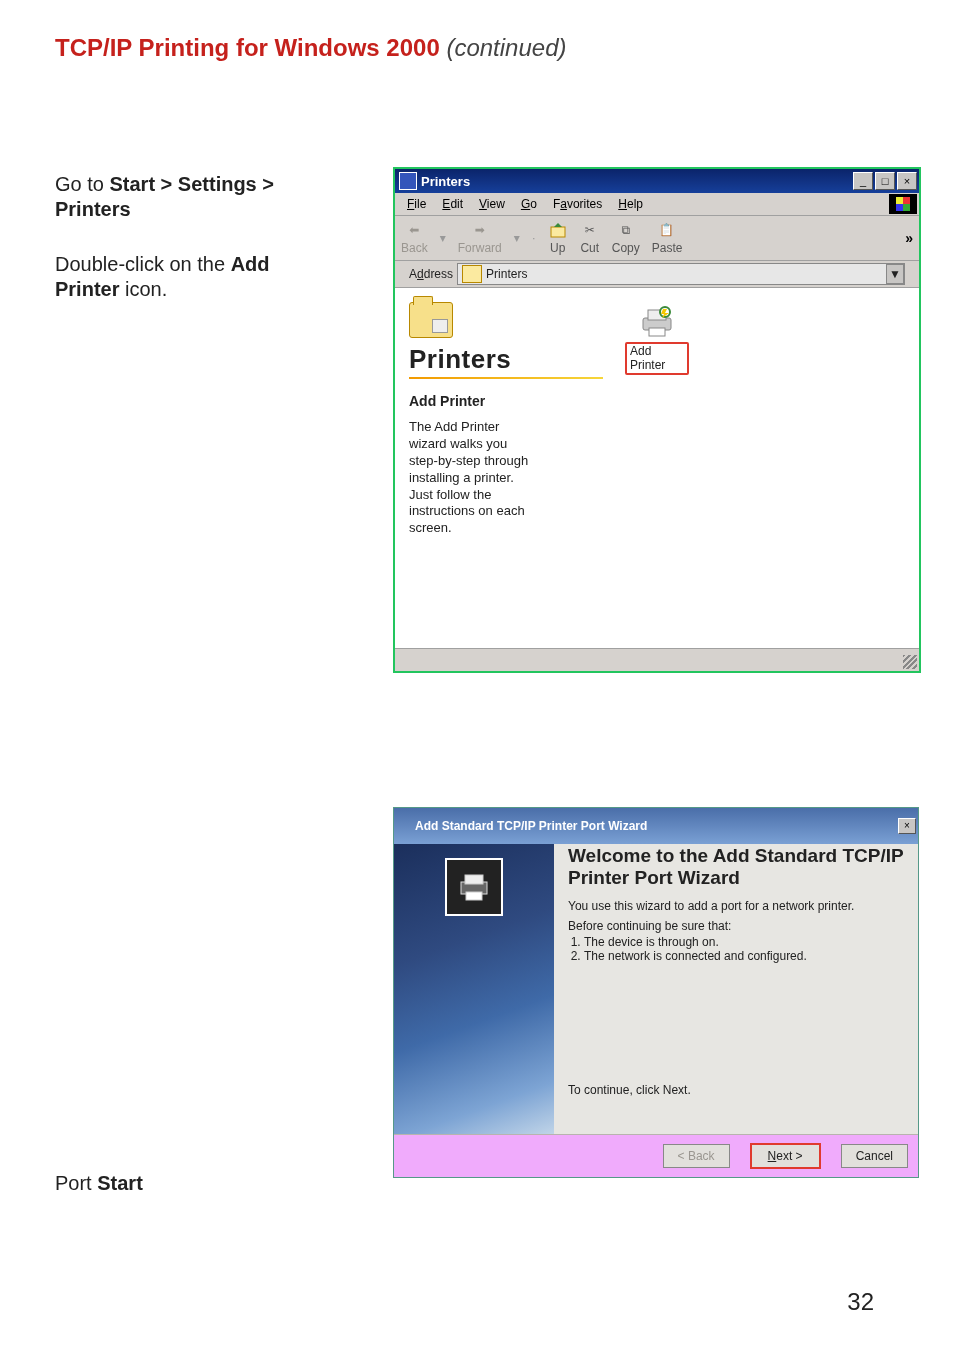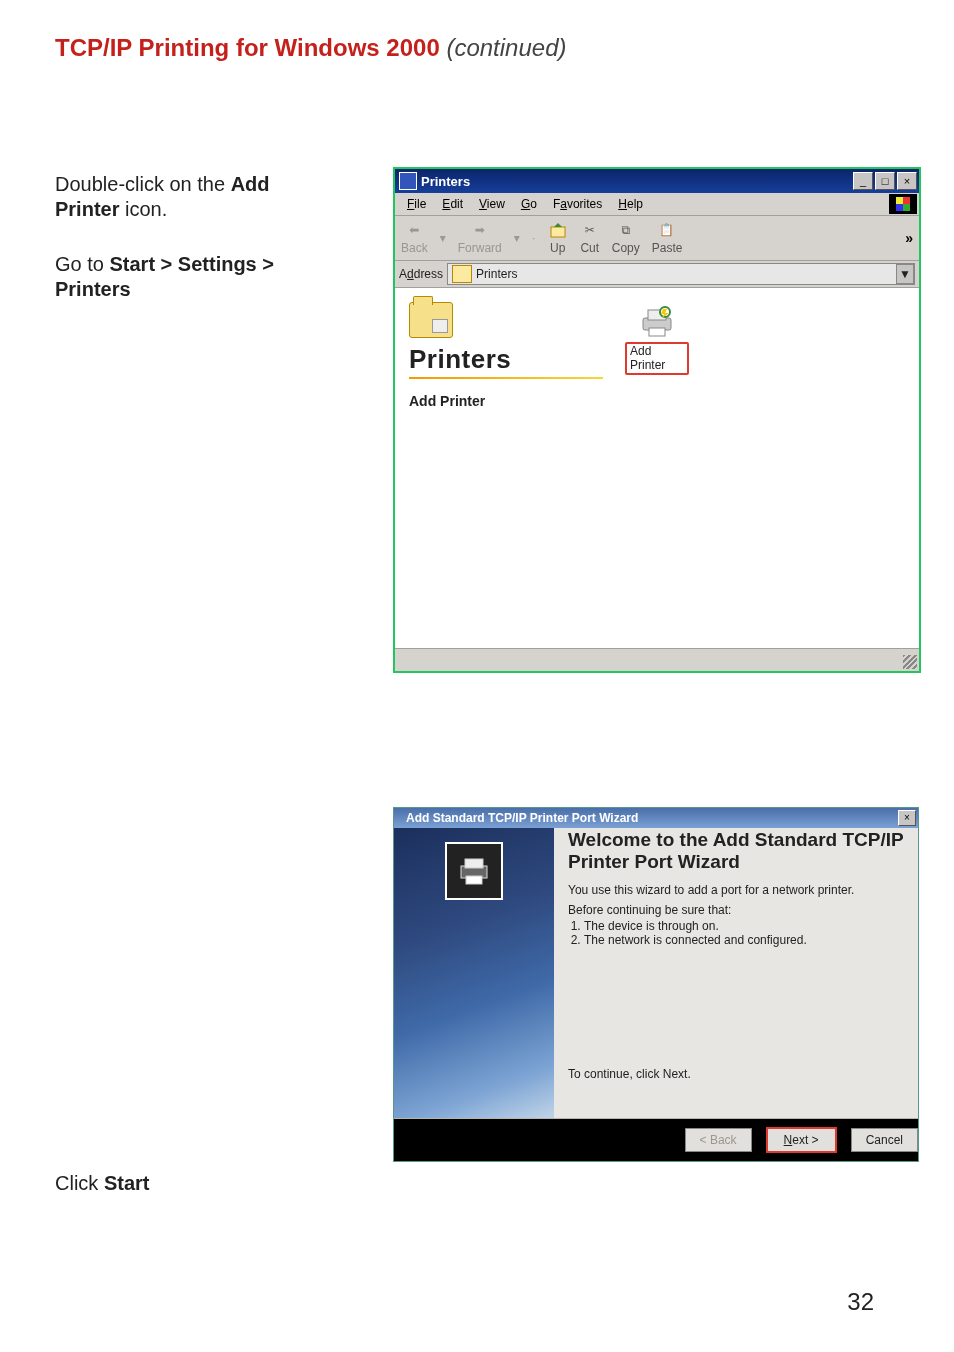--- a/index.html
+++ b/index.html
@@ -21,21 +21,21 @@
   .menubar { background:#d6d2ce; height:22px; display:flex; align-items:center; font-size:12px; color:#000; border-bottom:1px solid #a0a0a0; padding-left:4px; gap:0; }
   .menu-item { padding:0 8px; }
   .menu-item u { text-decoration:underline; }
   .menu-logo { margin-left:auto; width:28px; height:20px; background:#000; display:flex; align-items:center; justify-content:center; margin-right:2px; }
   .menu-logo span { width:14px; height:14px; background:conic-gradient(#e33 0 25%,#3a3 0 50%,#33e 0 75%,#ee3 0 100%); }
   .toolbar { background:#d6d2ce; height:44px; display:flex; align-items:center; border-bottom:1px solid #a0a0a0; padding:0 6px; gap:12px; font-size:12px; }
   .tb-btn { display:flex; flex-direction:column; align-items:center; color:#555; }
   .tb-btn.disabled { color:#9a9690; }
   .tb-icon { width:20px; height:18px; margin-bottom:2px; display:flex; align-items:center; justify-content:center; }
   .tb-more { margin-left:auto; font:bold 14px Arial; color:#000; }
-  .addrbar { background:#d6d2ce; height:26px; display:flex; align-items:center; border-bottom:1px solid #a0a0a0; padding:0 4px; font-size:12px; }
+  .addrbar { background:#d6d2ce; height:26px; display:flex; align-items:center; border-bottom:1px solid #a0a0a0; padding:0 14px; font-size:12px; }
   .addrbar .combo { flex:1; background:#e7e7e7; height:20px; margin-left:4px; display:flex; align-items:center; border:1px solid #888; }
   .addr-icon { width:18px; height:16px; margin:0 4px; background:#fbeaa0; border:1px solid #b88800; }
   .addr-dd { width:16px; height:18px; background:#c8c6c4; border:1px solid #888; margin-left:auto; display:flex; align-items:center; justify-content:center; }
   .explorer-body { display:flex; min-height:360px; background:#fff; }
   .left-pane { width:220px; padding:14px 12px 6px 14px; box-sizing:border-box; }
   .folder-ico { width:42px; height:34px; background:#f7e08a; border:1px solid #b88800; border-radius:3px; position:relative; }
   .folder-ico::before { content:""; position:absolute; left:3px; top:-7px; width:18px; height:8px; background:#f7e08a; border:1px solid #b88800; border-bottom:none; border-radius:2px 2px 0 0;}
   .folder-ico::after { content:""; position:absolute; right:4px; bottom:4px; width:14px; height:12px; background:#eee; border:1px solid #999;}
   .printers-title { font:bold 26px Tahoma,Arial; margin:6px 0 2px 0; letter-spacing:0.5px; }
   .hr-bar { height:2px; background:linear-gradient(to right,#f29a00,#f6d63a); margin:2px 0 14px 0; }
@@ -43,56 +43,56 @@
   .help-text { font:13px/1.3 Tahoma,Arial; width:120px; }
   .right-pane { flex:1; padding:14px 0 0 10px; }
   .add-printer { width:64px; display:flex; flex-direction:column; align-items:center; font:12px Tahoma,Arial; }
   .add-printer .icon { width:44px; height:40px; display:flex; align-items:center; justify-content:center; }
   .add-printer .label { border:2px solid #e03a2e; padding:0 3px 1px 3px; border-radius:2px; }
   .statusbar { height:22px; background:#d6d2ce; border-top:1px solid #a0a0a0; position:relative; }
   .resize-grip { position:absolute; right:2px; bottom:2px; width:14px; height:14px; background:repeating-linear-gradient(135deg,#888 0 2px,transparent 2px 4px); }
 
   
   .wizard { position:absolute; left:338px; top:745px; width:524px; border:1px solid #598; background:#e7e6e2;}
-  .wiz-title { background:linear-gradient(#4a6ea9,#7aa0d4); height:20px; color:#fff; font:bold 12px Tahoma,Arial; display:flex; align-items:center; padding-left:12px; }
+  .wiz-title { background:linear-gradient(#4a6ea9,#7aa0d4); height:36px; color:#fff; font:bold 12px Tahoma,Arial; display:flex; align-items:center; padding-left:21px; }
   .wiz-title .spacer { flex:1; }
   .wiz-title .ctrl { width:16px; height:14px; background:#c8c6c4; color:#000; font:10px/14px Tahoma,Arial; text-align:center; margin-right:2px; border:1px solid #fff; border-right-color:#555; border-bottom-color:#555;}
   .wiz-body { display:flex; }
   .wiz-left { width:160px; height:290px; background:linear-gradient(160deg,#1b2f5c 0%,#2f4a80 35%,#3f6aa8 60%,#7da4d4 85%, #c0d4e8 100%); display:flex; align-items:flex-start; justify-content:center; }
   .wiz-emblem { margin-top:14px; width:54px; height:54px; background:#222; border:2px solid #fff; display:flex; align-items:center; justify-content:center; }
   .wiz-right { flex:1; padding:1px 12px 6px 14px; font:12px Tahoma,Arial; color:#222; }
   .wiz-h { font:bold 19px Tahoma,Arial; line-height:1.15; margin-bottom:10px; }
   .wiz-right p { margin:6px 0; }
   .wiz-right ol { margin:2px 0 0 16px; padding:0; }
-  .wiz-footer { height:42px; background:#000000; display:flex; align-items:center; justify-content:flex-end; gap:14px; border-top:1px solid #b8b4ae;}
+  .wiz-footer { height:42px; background:#f0abfc; display:flex; align-items:center; justify-content:flex-end; gap:20px; padding-right:10px; border-top:1px solid #b8b4ae;}
   .wiz-btn { font:12px Tahoma,Arial; background:#e2e0dc; border:1px solid #888; height:22px; padding:0 14px; display:flex; align-items:center; }
   .wiz-btn.disabled { color:#9a9690; }
   .wiz-btn.highlight { border:2px solid #e03a2e; padding:0 16px; }
   .page-num { position:absolute; right:80px; bottom:36px; font-size:24px;text-align:center; }
   .printer-svg { width:36px; height:32px; }
 </style>
 </head>
 <body>
 
 <div class="page">
   <div class="headline">
     <span>TCP/IP Printing for Windows 2000</span><span class="headline-em"> (continued)</span>
   </div>
 
   <div class="two-col">
     <div class="left-col">
       <div class="para">
+        <span>Go to </span><b>Start &gt; Settings &gt; Printers</b>
+      </div>
+      <div class="para">
         <span>Double-click on the </span><b>Add Printer</b><span>  icon.</span>
       </div>
-      <div class="para">
-        <span>Go to </span><b>Start &gt; Settings &gt; Printers</b>
-      </div>
     </div>
     <div class="step-final">
-      <span>Click </span><b>Start</b>
+      <span>Port </span><b>Start</b>
     </div>
 
     <div class="win">
       <div class="titlebar">
         <span class="sysicon"></span>
         <span>Printers</span>
         <span class="spacer"></span>
         <span class="ctrl">_</span>
         <span class="ctrl">□</span>
         <span class="ctrl">×</span>
@@ -150,20 +150,21 @@
           <span>Printers</span>
           <span class="addr-dd">▼</span>
         </div>
       </div>
       <div class="explorer-body">
         <div class="left-pane">
           <div class="folder-ico"></div>
           <div class="printers-title">Printers</div>
           <div class="hr-bar"></div>
           <div class="section-title">Add Printer</div>
+          <div class="help-text">The Add Printer wizard walks you step-by-step through installing a printer. Just follow the instructions on each screen.</div>
         </div>
         <div class="right-pane">
           <div class="add-printer">
             <span class="icon">
               <svg class="printer-svg" viewBox="0 0 36 32">
                   <rect x="4" y="12" width="28" height="12" rx="2" fill="#ccc" stroke="#888"></rect>
                   <rect x="9" y="4" width="18" height="10" fill="#eee" stroke="#888"></rect>
                   <rect x="10" y="22" width="16" height="8" fill="#fff" stroke="#888"></rect>
                   <circle cx="26" cy="6" r="5" fill="#fff" stroke="#3a8a3a" stroke-width="2"></circle>
                   <path d="M24 3 L28 3 L26 7 L30 7 L23 12 L25 8 L22 8 Z" fill="#f6c800"></path>

